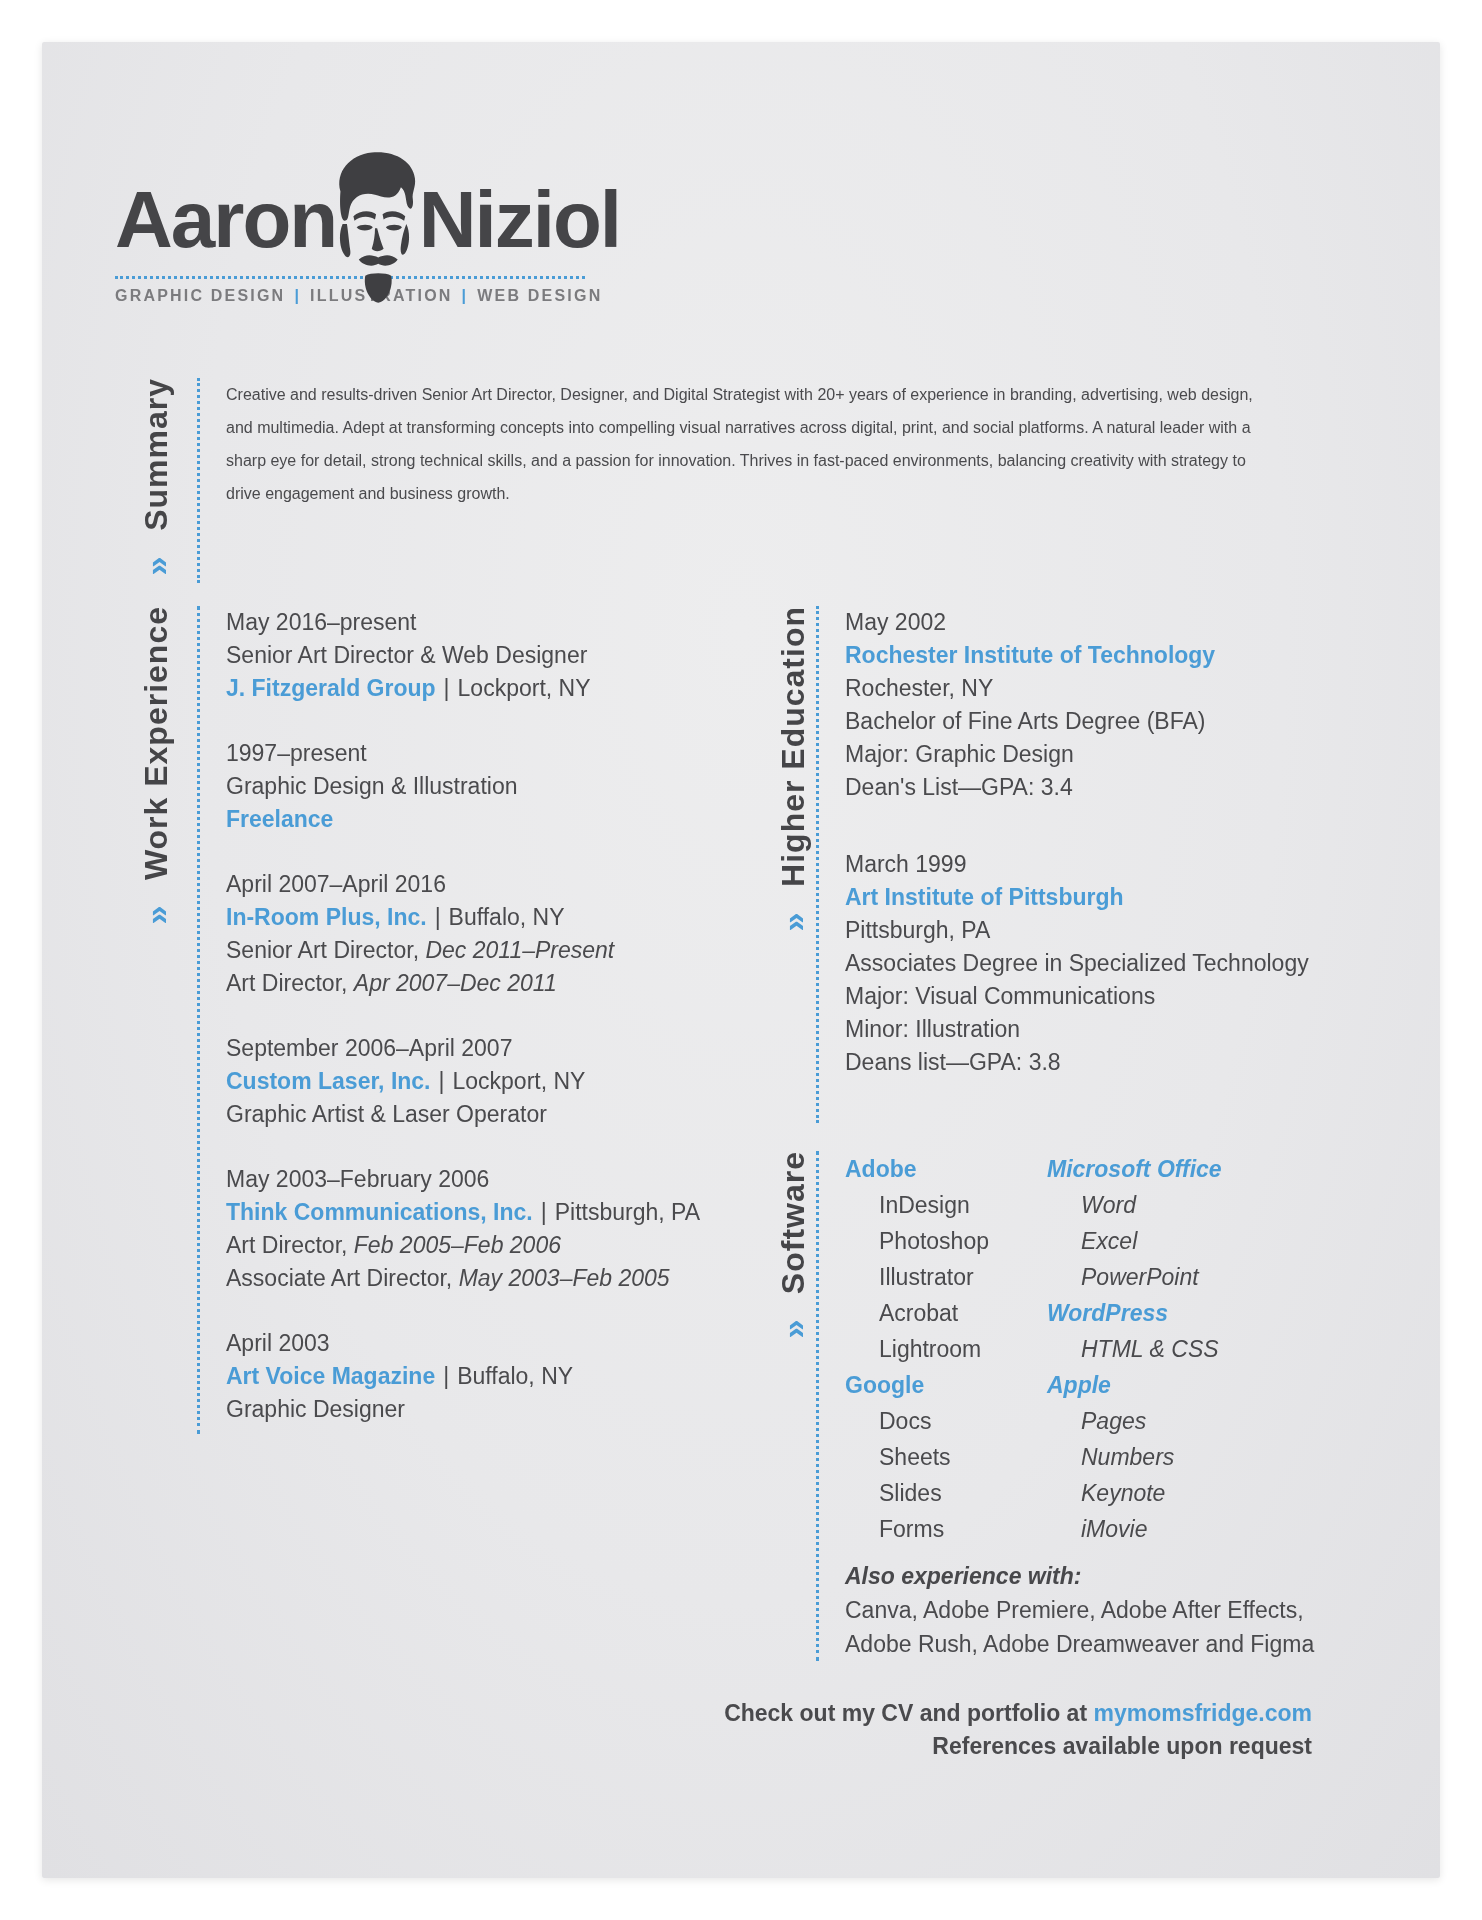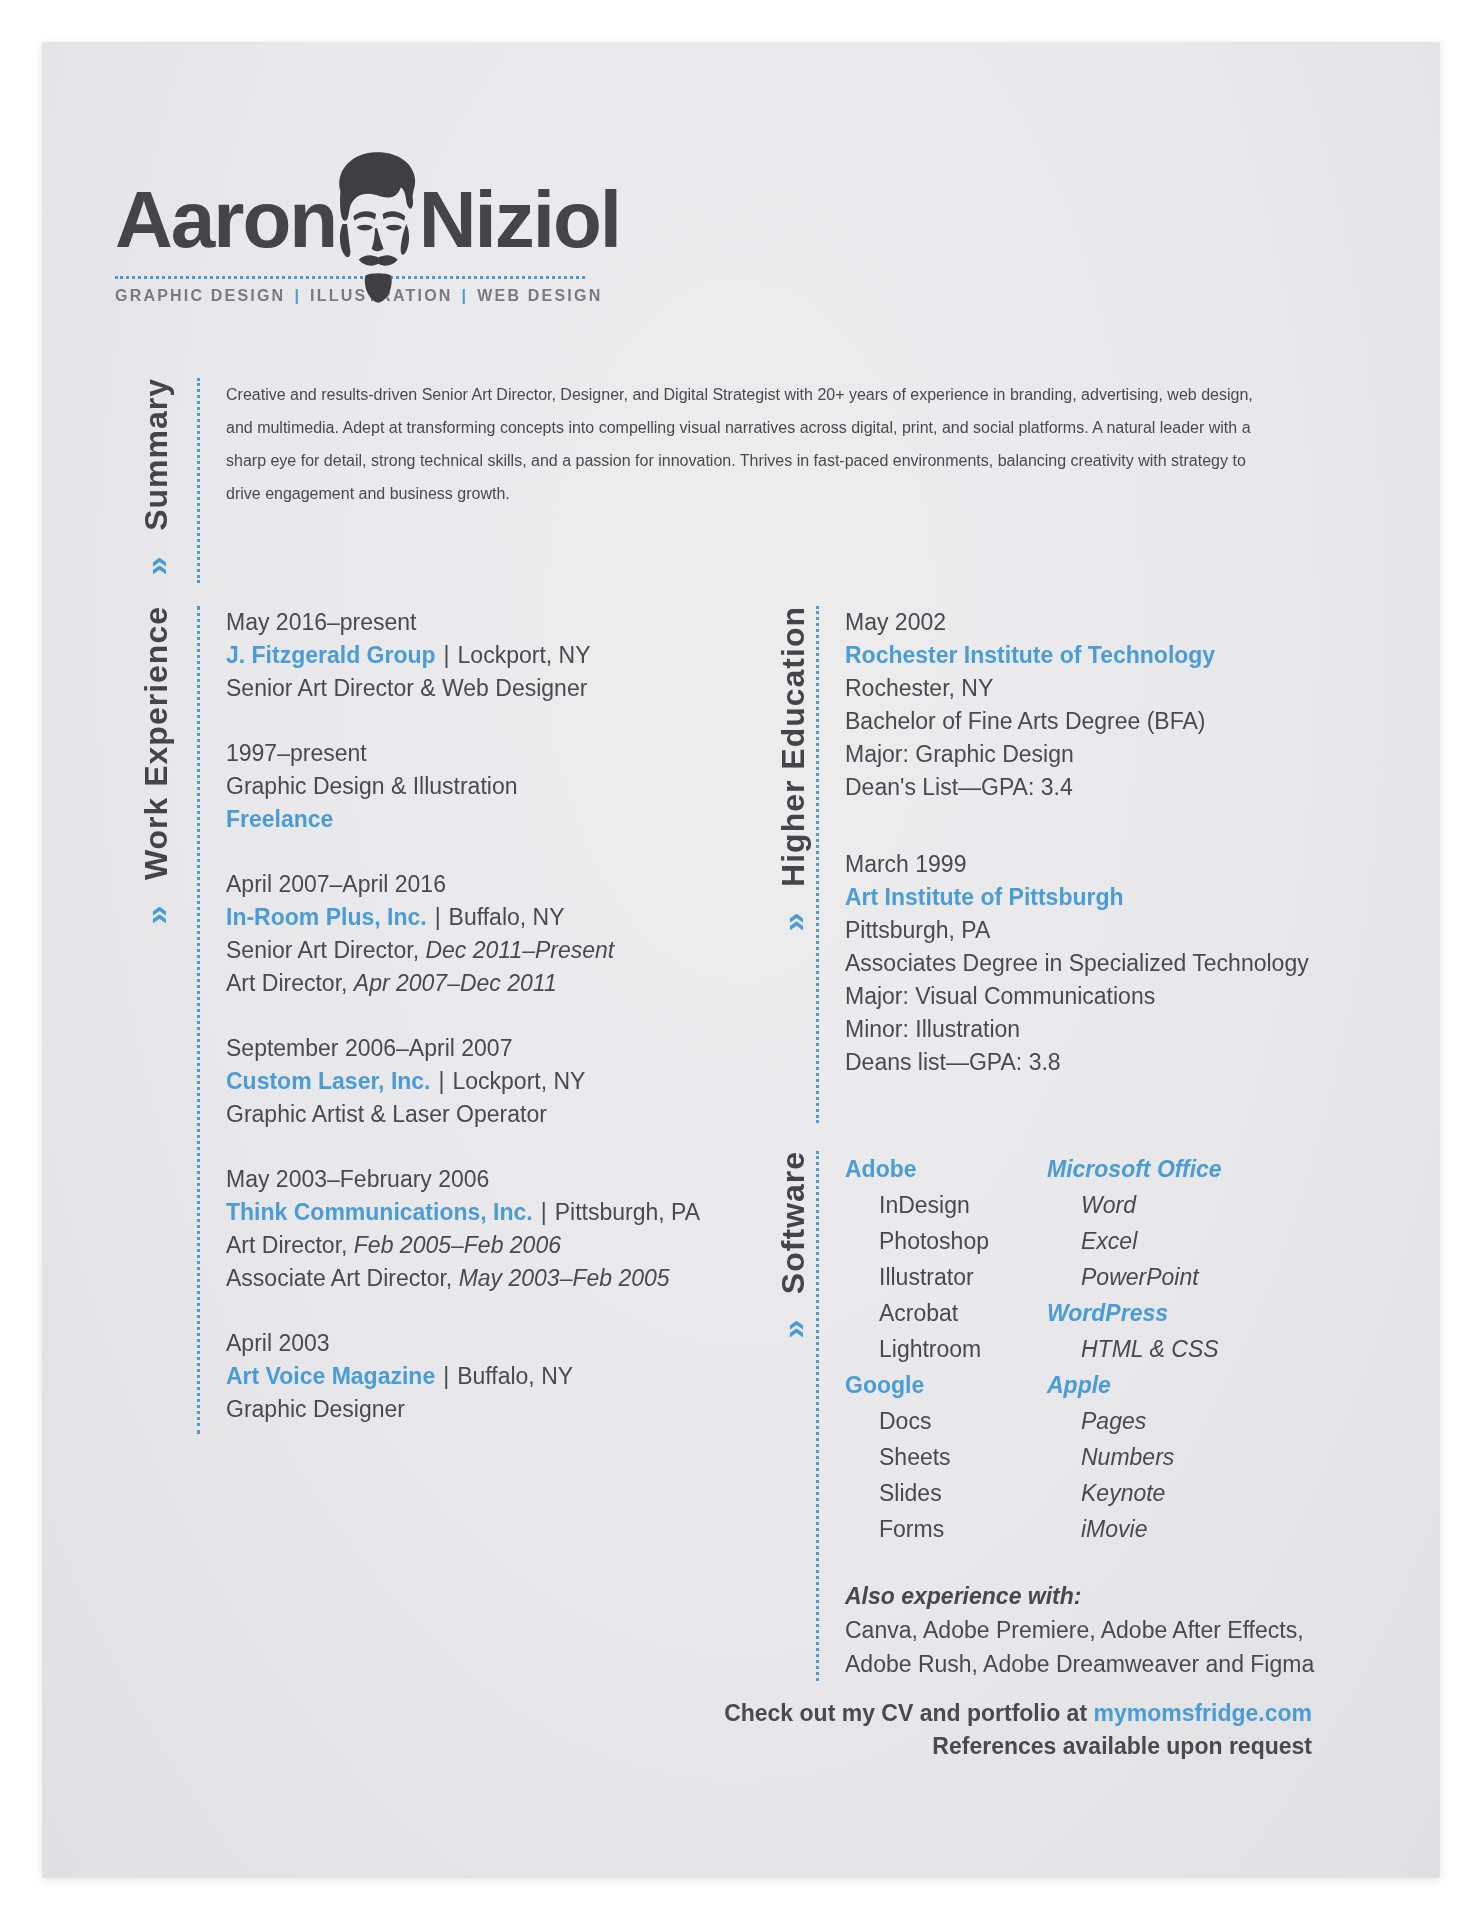--- a/index.html
+++ b/index.html
@@ -50,21 +50,21 @@
   .pipe { color:#4a4a4d; margin:0 8px; font-weight:400; }
   .role-dates { font-style:italic; }
 
   
   .sec-software { margin-top:28px; }
   .sw-cols { display:flex; }
   .sw-col1 { width:202px; flex:none; }
   .sw-col2 { flex:1;font-style:italic; }
   .sw-vendor { font-size:23px; line-height:36px; font-weight:700; color:#4a9cd6; }
   .sw-item { font-size:23px; line-height:36px; color:#4a4a4d; padding-left:34px; }
-  .also-block { margin-top:32px; max-width:520px; }
+  .also-block { margin-top:12px; max-width:520px; }
   .also-label { font-size:23px; line-height:34px; font-weight:700; font-style:italic; color:#48484b; }
   .also-text { font-size:23px; line-height:34px; color:#4a4a4d; }
 
   
   .footer { position:absolute; right:128px; top:1655px; text-align:right;
     font-size:23px; line-height:33px; font-weight:700; color:#4a4a4d; }
   .footer-link { color:#4a9cd6; text-decoration:none; cursor:pointer; }
 </style>
 </head>
 <body>
@@ -114,22 +114,22 @@
       <section class="sec">
         <div class="label-box wide">
           <span class="vtext">Work Experience</span>
           <span class="chev">»</span>
         </div>
         <div class="vdots"></div>
         <div class="sec-content">
 
           <div class="entry">
             <div class="line dates">May 2016–present</div>
+            <div class="line"><span>Senior Art Director &amp; Web Designer</span><span class="role-dates"></span></div>
             <div class="line"><span class="company">J. Fitzgerald Group</span><span class="pipe">|</span><span>Lockport, NY</span></div>
-            <div class="line"><span>Senior Art Director &amp; Web Designer</span><span class="role-dates"></span></div>
           </div>
 
           <div class="entry">
             <div class="line dates">1997–present</div>
             <div class="line"><span>Graphic Design &amp; Illustration</span></div>
             <div class="line"><span class="company">Freelance</span></div>
           </div>
 
           <div class="entry">
             <div class="line dates">April 2007–April 2016</div>

